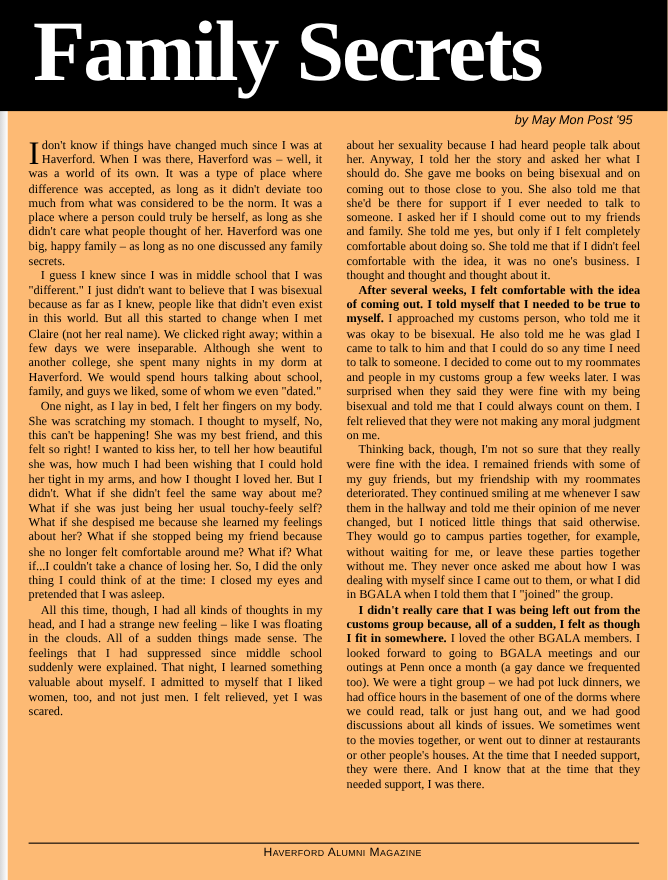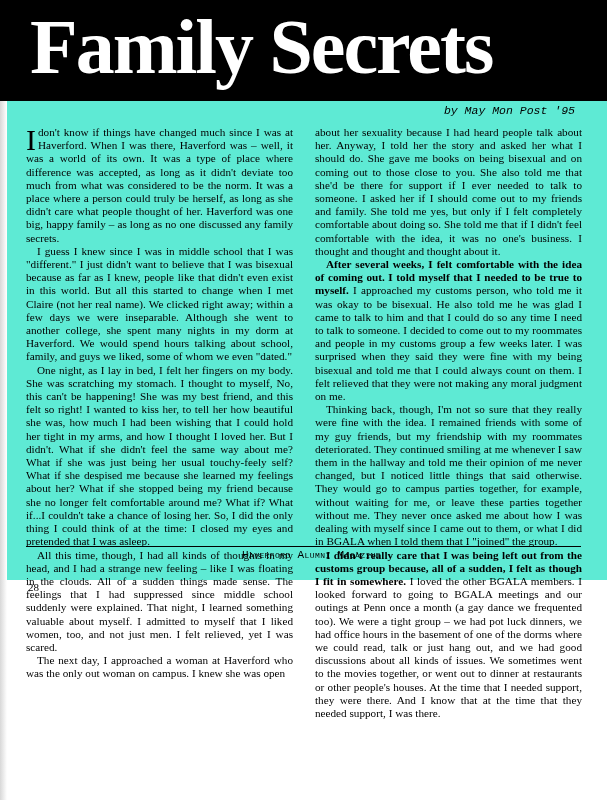--- a/index.html
+++ b/index.html
@@ -8,23 +8,23 @@
     width: 607px;
     height: 800px;
     background: #ffffff;
     font-family: "Liberation Serif", serif;
     color: #000;
     overflow: hidden;
     position: relative;
   }
   .page {
     width: 607px;
-    height: 580px;
+    height: 800px;
     position: relative;
-    background: #5eead4;
+    background: #fdba74;
   }
   
   .masthead {
     position: absolute;
     top: 0; left: 0;
     width: 607px;
     height: 101px;
     background: #000;
     overflow: hidden;
   }
@@ -37,21 +37,21 @@
     font-weight: bold;
     font-size: 78px;
     line-height: 82px;
     letter-spacing: -2px;
     white-space: nowrap;
   }
   .byline {
     position: absolute;
     top: 104px;
     right: 32px;
-    font-family: Liberation Mono, monospace;
+    font-family: Liberation Sans, sans-serif;
     font-style: italic;
     font-size: 11.5px;
     color: #000;
   }
   
   .columns {
     position: absolute;
     top: 126px;
     left: 26px;
     width: 557px;
@@ -107,21 +107,21 @@
     margin-top: 32px;
   }
   .footer-center {
     position: absolute;
     left: 16px; right: 0;
     top: 3px;
     text-align: center;
     font-size: 11px;
     font-variant: small-caps;
     letter-spacing: 0.4px;
-    font-family: Liberation Mono, monospace;
+    font-family: Liberation Sans, sans-serif;
   }
   .page-edge-left {
     position: absolute;
     left: 0; top: 0; width: 7px; height: 800px;
     background: linear-gradient(to right, #d8d8d8, #ffffff);
   }
 </style>
 </head>
 <body>
 
@@ -135,21 +135,20 @@
 
   <div class="byline">by May Mon Post '95</div>
 
   <div class="columns">
 
     <div class="col">
       <p class="first"><span class="dropcap">I</span><span>don't know if things have changed much since I was at Haverford. When I was there, Haverford was – well, it was a world of its own. It was a type of place where difference was accepted, as long as it didn't deviate too much from what was considered to be the norm. It was a place where a person could truly be herself, as long as she didn't care what people thought of her. Haverford was one big, happy family – as long as no one discussed any family secrets.</span></p>
       <p>I guess I knew since I was in middle school that I was "different." I just didn't want to believe that I was bisexual because as far as I knew, people like that didn't even exist in this world. But all this started to change when I met Claire (not her real name). We clicked right away; within a few days we were inseparable. Although she went to another college, she spent many nights in my dorm at Haverford. We would spend hours talking about school, family, and guys we liked, some of whom we even "dated."</p>
       <p>One night, as I lay in bed, I felt her fingers on my body. She was scratching my stomach. I thought to myself, No, this can't be happening! She was my best friend, and this felt so right! I wanted to kiss her, to tell her how beautiful she was, how much I had been wishing that I could hold her tight in my arms, and how I thought I loved her. But I didn't. What if she didn't feel the same way about me? What if she was just being her usual touchy-feely self? What if she despised me because she learned my feelings about her? What if she stopped being my friend because she no longer felt comfortable around me? What if? What if...I couldn't take a chance of losing her. So, I did the only thing I could think of at the time: I closed my eyes and pretended that I was asleep.</p>
       <p>All this time, though, I had all kinds of thoughts in my head, and I had a strange new feeling – like I was floating in the clouds. All of a sudden things made sense. The feelings that I had suppressed since middle school suddenly were explained. That night, I learned something valuable about myself. I admitted to myself that I liked women, too, and not just men. I felt relieved, yet I was scared.</p>
-      <p>The next day, I approached a woman at Haverford who was the only out woman on campus. I knew she was open</p>
     </div>
 
     <div class="col">
       <p class="first">about her sexuality because I had heard people talk about her. Anyway, I told her the story and asked her what I should do. She gave me books on being bisexual and on coming out to those close to you. She also told me that she'd be there for support if I ever needed to talk to someone. I asked her if I should come out to my friends and family. She told me yes, but only if I felt completely comfortable about doing so. She told me that if I didn't feel comfortable with the idea, it was no one's business. I thought and thought and thought about it.</p>
       <p><span class="bold-run">After several weeks, I felt comfortable with the idea of coming out. I told myself that I needed to be true to myself.</span><span> I approached my customs person, who told me it was okay to be bisexual. He also told me he was glad I came to talk to him and that I could do so any time I need to talk to someone. I decided to come out to my roommates and people in my customs group a few weeks later. I was surprised when they said they were fine with my being bisexual and told me that I could always count on them. I felt relieved that they were not making any moral judgment on me.</span></p>
       <p>Thinking back, though, I'm not so sure that they really were fine with the idea. I remained friends with some of my guy friends, but my friendship with my roommates deteriorated. They continued smiling at me whenever I saw them in the hallway and told me their opinion of me never changed, but I noticed little things that said otherwise. They would go to campus parties together, for example, without waiting for me, or leave these parties together without me. They never once asked me about how I was dealing with myself since I came out to them, or what I did in BGALA when I told them that I "joined" the group.</p>
       <p><span class="bold-run">I didn't really care that I was being left out from the customs group because, all of a sudden, I felt as though I fit in somewhere.</span><span> I loved the other BGALA members. I looked forward to going to BGALA meetings and our outings at Penn once a month (a gay dance we frequented too). We were a tight group – we had pot luck dinners, we had office hours in the basement of one of the dorms where we could read, talk or just hang out, and we had good discussions about all kinds of issues. We sometimes went to the movies together, or went out to dinner at restaurants or other people's houses. At the time that I needed support, they were there. And I know that at the time that they needed support, I was there.</span></p>
     </div>
 
   </div>

